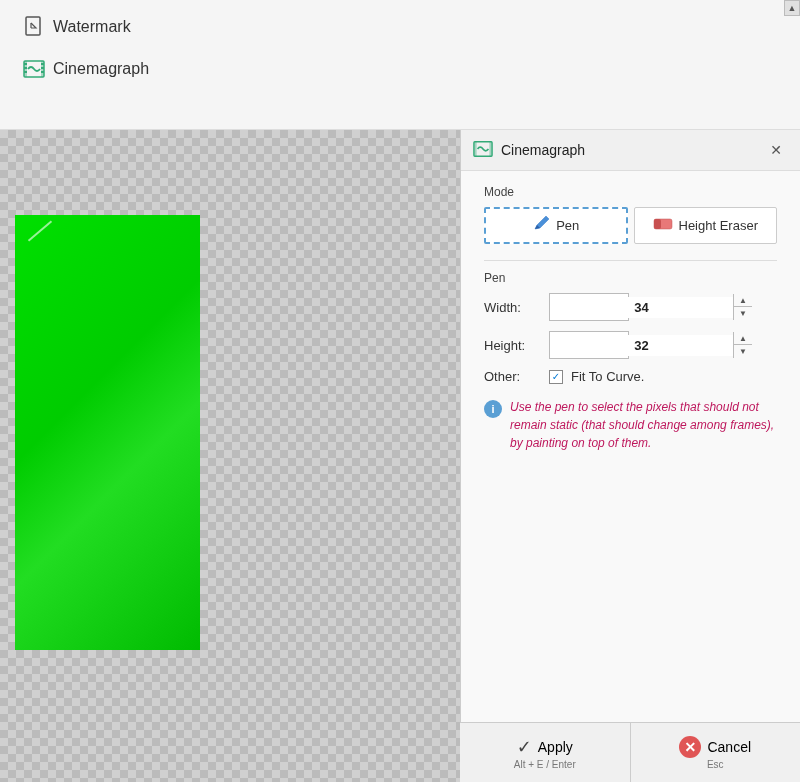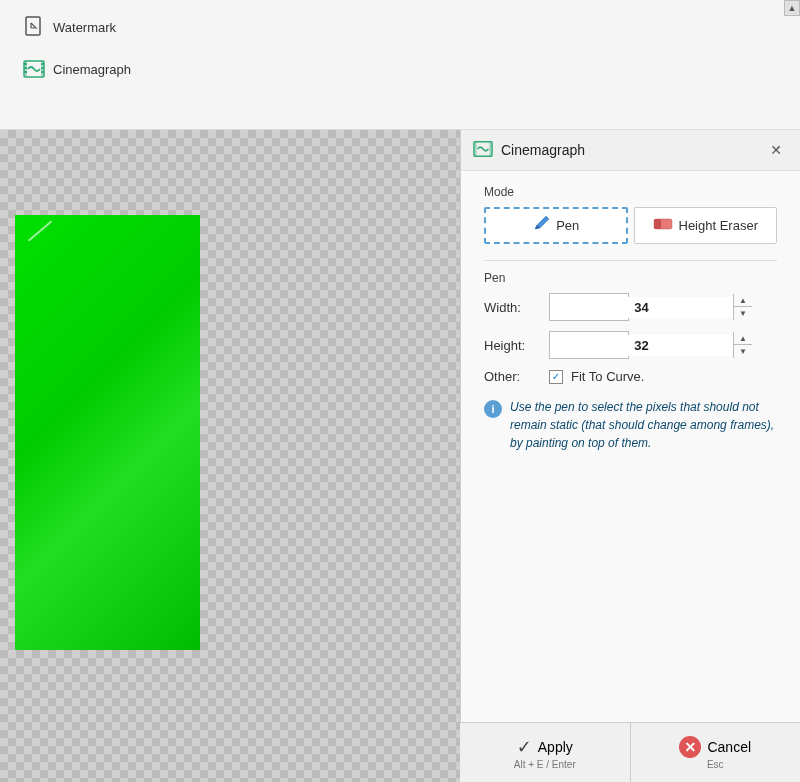--- a/index.html
+++ b/index.html
@@ -37,21 +37,21 @@
 
     .tool-icon {
       width: 22px;
       height: 22px;
       display: flex;
       align-items: center;
       justify-content: center;
     }
 
     .tool-label {
-      font-size: 13px;
+      font-size: 16px;
       color: #333;
     }
 
     
     .main-area {
       position: absolute;
       top: 130px;
       left: 0;
       width: 800px;
       height: 652px;
@@ -297,21 +297,21 @@
       display: flex;
       align-items: center;
       justify-content: center;
       font-size: 11px;
       font-weight: bold;
       margin-top: 2px;
     }
 
     .info-text {
       font-size: 12px;
-      color: #0c4a6e;
+      color: #be185d;
       font-style: italic;
       line-height: 1.5;
     }
 
     
     .action-bar {
       position: absolute;
       bottom: 0;
       right: 0;
       width: 340px;

